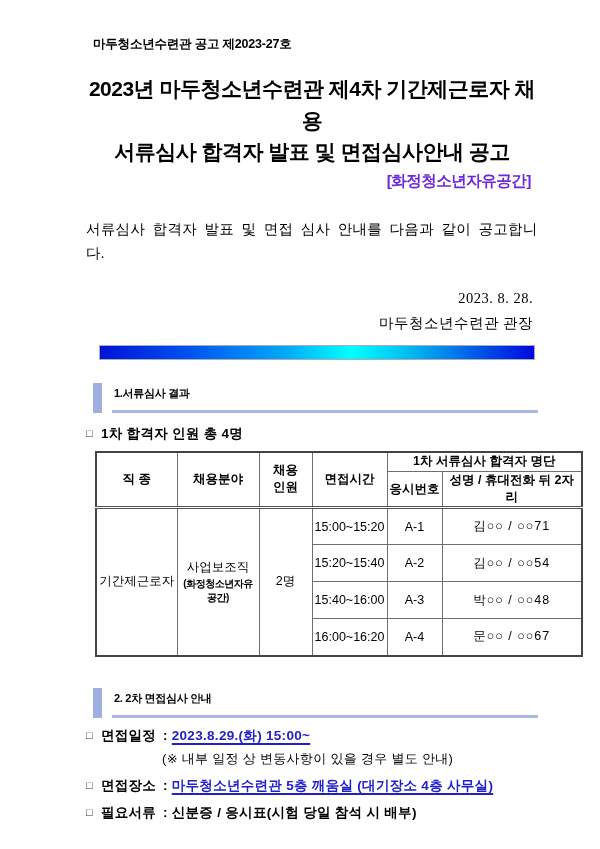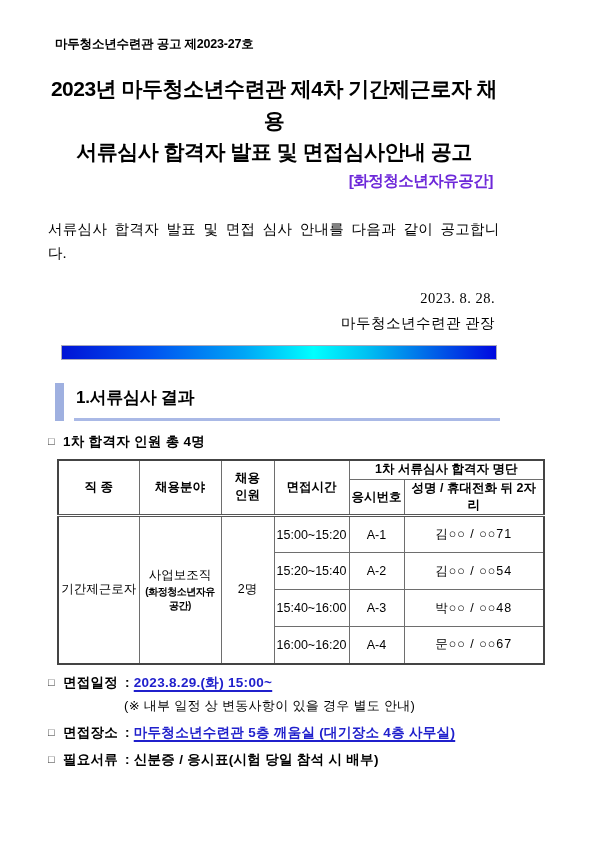--- a/index.html
+++ b/index.html
@@ -3,21 +3,21 @@
 <meta charset="utf-8">
 <style>
   * { margin:0; padding:0; box-sizing:border-box; }
   html,body { background:#ffffff; }
   body {
     width:600px; height:849px;
     font-family:"Liberation Sans","DejaVu Sans",sans-serif;
     color:#000;
     overflow:hidden;
   }
-  .page { width:548px; height:849px; padding:36px 48px 0 48px; }
+  .page { width:548px; height:849px; padding:36px 48px 0 48px;margin-left:38px; }
 
   .notice-no { font-size:12.5px; font-weight:bold; margin-left:7px; letter-spacing:-0.2px; }
 
   .title-block { margin-top:20px; text-align:center; font-weight:800; font-size:21px;
                  line-height:1.5; letter-spacing:-0.5px; }
   .title-tag  { margin-top:3px; text-align:right; padding-right:7px;
                 font-size:15.5px; font-weight:bold; color:#6d28d9; letter-spacing:-0.5px; }
 
   .intro { margin-top:25px; font-family:"Liberation Serif","DejaVu Serif",serif;
            font-size:14.5px; line-height:1.72; word-spacing:3.5px; letter-spacing:0.3px; }
@@ -27,21 +27,21 @@
                 font-family:"Liberation Serif","DejaVu Serif",serif;
                 font-size:14.5px; line-height:1.7; letter-spacing:0.5px; }
 
   .gradbar { height:15px; margin:9px 3px 0 13px; border:1px solid #aab;
              background:linear-gradient(90deg,#0014d6 0%,#0050f0 20%,#00a6f6 42%,
                         #00ffff 58%,#00c2f2 70%,#0064e8 85%,#0008e0 100%); }
 
   .sec { display:flex; align-items:stretch; margin-left:7px; }
   .sec .vbar { width:9px; background:#9fb0e0; }
   .sec .inner { margin-left:10px; flex:1; border-bottom:3px solid #aab9e6;
-                padding:3px 0 9px 2px; font-size:17px; font-weight:bold; letter-spacing:-0.3px; }
+                padding:3px 0 9px 2px; font-size:11px; font-weight:bold; letter-spacing:-0.3px; }
   .sec1 { margin-top:23px; }
   .sec2 { margin-top:31px; }
 
   .bullet-line { margin:12px 0 8px 0; font-size:13.5px; font-weight:bold; letter-spacing:0.3px; }
   .sq { font-size:11px; font-weight:normal; color:#333; margin-right:8px; position:relative; top:-1px; }
 
   table.result { border-collapse:collapse; margin-left:9px; width:486px;
                  text-align:center; font-size:12.5px; table-layout:fixed; }
   table.result { border:2px solid #444; }
   table.result th, table.result td { border:1px solid #6e6e6e; padding:0 2px; }
@@ -139,20 +139,24 @@
       <td class="body namecell">박○○ / ○○48</td>
     </tr>
     <tr>
       <td class="body">16:00~16:20</td>
       <td class="body">A-4</td>
       <td class="body namecell">문○○ / ○○67</td>
     </tr>
   </tbody>
     </table>
 
+  <div class="sec sec2">
+    <div class="vbar"></div>
+    <div class="inner">2. 2차 면접심사 안내</div>
+  </div>
 
   <div class="item">
     <span class="sq">□</span><span class="label">면접일정</span><span class="sep">:</span><span class="blue-link">2023.8.29.(화) 15:00~</span>
   </div>
   <div class="note-line">(※ 내부 일정 상 변동사항이 있을 경우 별도 안내)</div>
 
   <div class="item">
     <span class="sq">□</span><span class="label">면접장소</span><span class="sep">:</span><span class="blue-link">마두청소년수련관 5층 깨움실 (대기장소 4층 사무실)</span>
   </div>
 

